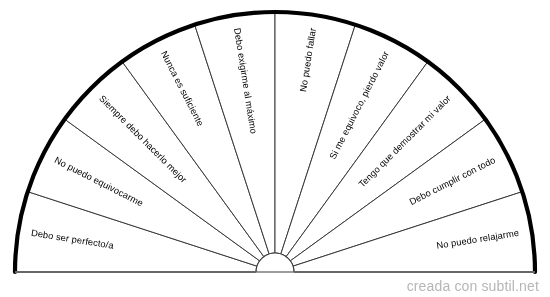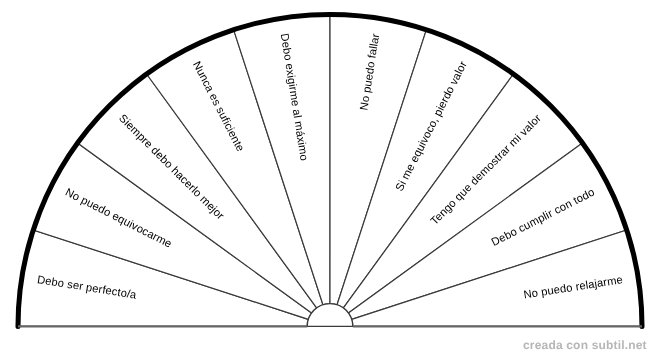--- a/index.html
+++ b/index.html
@@ -63,25 +63,24 @@
     font-size: 9.3px;
     fill: #000000;
     letter-spacing: 0.1px;
   }
 
   .footer-credit {
     position: absolute;
     right: 11px;
     bottom: 3px;
     font-family: "Liberation Sans", sans-serif;
-    font-size: 10px;
+    font-size: 14px;
     color: #b6b6b6;
     letter-spacing: 0.15px;
     white-space: nowrap;
-    font-weight: bold;
   }
 </style>
 </head>
 <body>
 
 <div id="chart-root">
 
   <svg class="fan" width="550" height="297" viewBox="0 0 550 297" xmlns="http://www.w3.org/2000/svg">
 
     <g id="wedge-layer">

